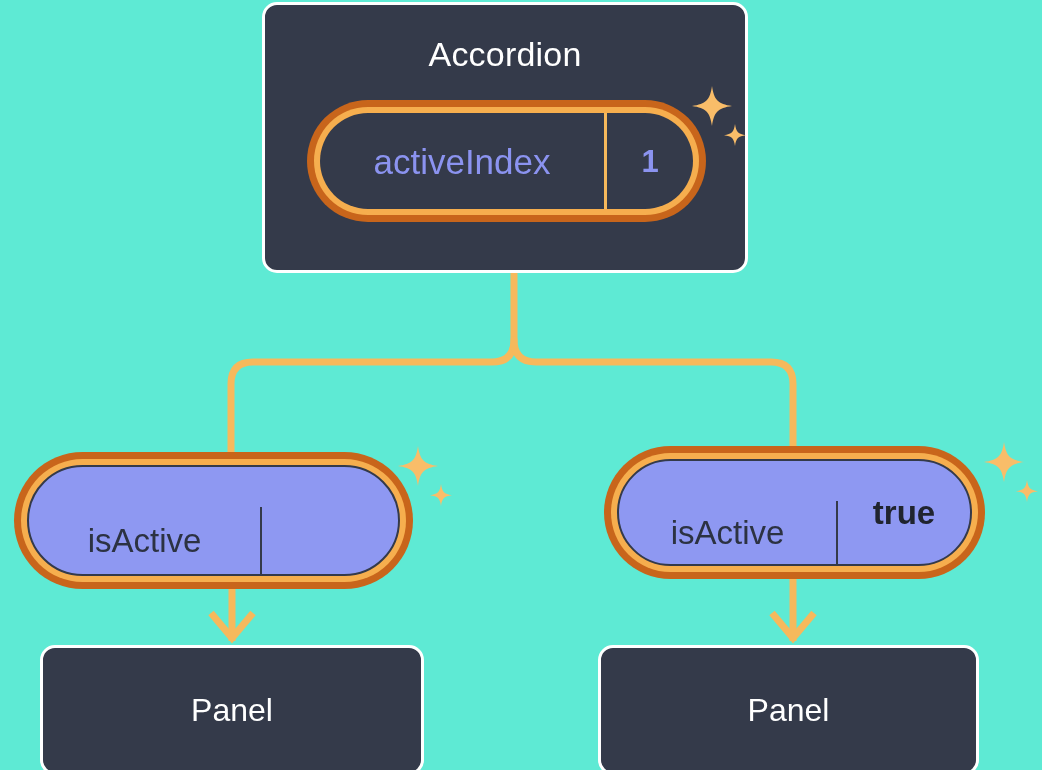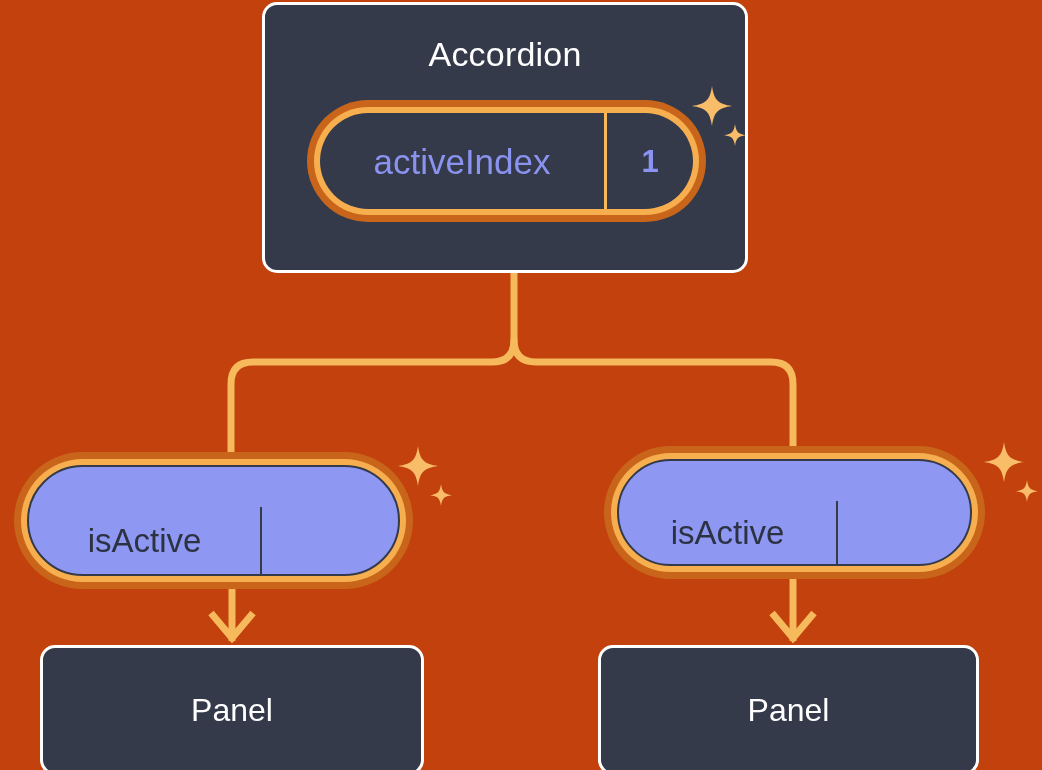--- a/index.html
+++ b/index.html
@@ -7,21 +7,21 @@
     padding: 0;
     background: #4c6a72;
   }
   body {
     font-family: "Liberation Sans", sans-serif;
   }
   #stage {
     position: relative;
     width: 1042px;
     height: 770px;
-    background: #c2410c;
+    background: #5eead4;
     overflow: hidden;
   }
   #wires {
     position: absolute;
     left: 0; top: 0;
     width: 1042px;
     height: 770px;
     pointer-events: none;
   }
 
@@ -231,20 +231,21 @@
   </div>
 
   <div class="card" id="panel-left">
     <span class="panel-title">Panel</span>
   </div>
 
   <div class="pill-wrap pill-state" id="pill-isactive-true">
     <div class="pill-ring">
       <div class="pill">
         <span class="pill-key">isActive</span>
+        <span class="pill-val">true</span>
       </div>
     </div>
   </div>
 
   <div class="sparkle-group" id="sparkle-right">
     <svg width="60" height="70" viewBox="0 0 60 70">
       <path fill="#f9bd69" d="M22 2 C24 16, 28 20, 42 22 C28 24, 24 28, 22 42 C20 28, 16 24, 2 22 C16 20, 20 16, 22 2 Z"></path>
       <path fill="#f9bd69" d="M45 40 C46.2 48, 48 50, 56 51.2 C48 52.4, 46.2 54, 45 62 C43.8 54, 42 52.4, 34 51.2 C42 50, 43.8 48, 45 40 Z"></path>
     </svg>
   </div>

